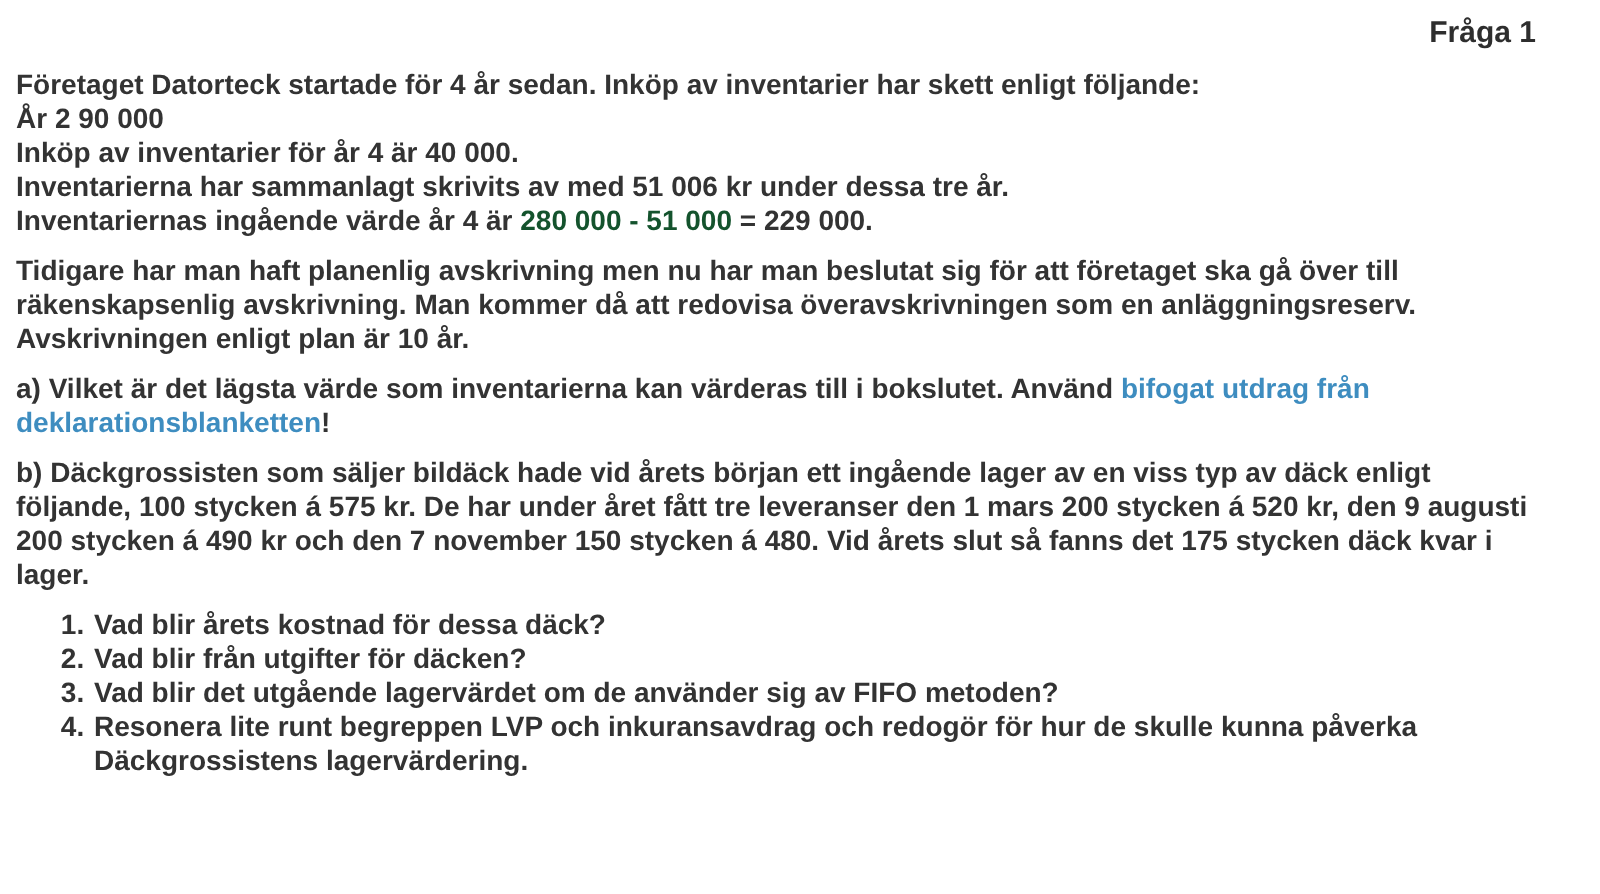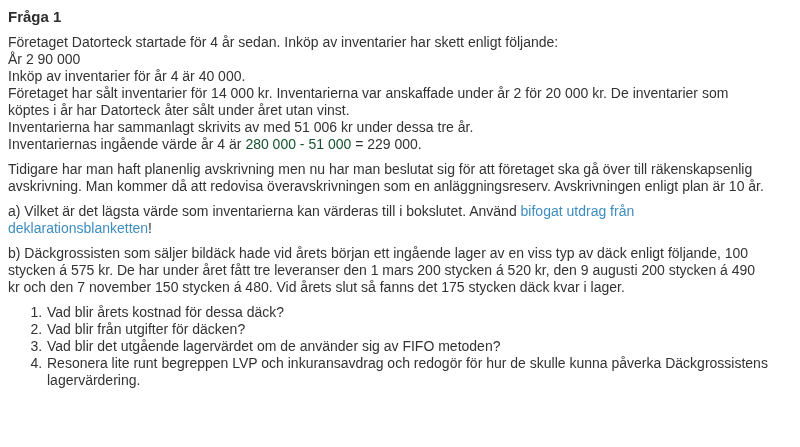--- a/index.html
+++ b/index.html
@@ -17,56 +17,58 @@
     line-height: 17px;
     color: #333333;
     background: #ffffff;
   }
   .doc-title {
     font-size: 15px;
     line-height: 17px;
     font-weight: bold;
     margin: 0 0 9px 0;
     color: #2e2e2e;
+    text-align: right;
   }
   .para {
     margin: 4px 0 8px 0;
+    font-weight: bold;
   }
   .line {
     display: block;
   }
   .calc {
     color: #14532d;
   }
   .link {
     color: #3e8dc0;
     text-decoration: none;
     cursor: pointer;
   }
   ol.sub-questions {
     margin: 3px 0 0 0;
     padding: 0 0 0 38px;
+    font-weight: bold;
   }
   ol.sub-questions li {
     margin: 0;
     padding-left: 1px;
   }
 </style>
 </head>
 <body>
 
 <div class="document">
 
   <h3 class="doc-title">Fråga 1</h3>
 
   <div class="para">
     <span class="line">Företaget Datorteck startade för 4 år sedan. Inköp av inventarier har skett enligt följande:</span>
     <span class="line">År 2 90 000</span>
     <span class="line">Inköp av inventarier för år 4 är 40 000.</span>
-    <span class="line">Företaget har sålt inventarier för 14 000 kr. Inventarierna var anskaffade under år 2 för 20 000 kr. De inventarier som köptes i år har Datorteck åter sålt under året utan vinst.</span>
     <span class="line">Inventarierna har sammanlagt skrivits av med 51 006 kr under dessa tre år.</span>
     <span class="line">
       <span>Inventariernas ingående värde år 4 är </span><span class="calc">280 000 - 51 000</span><span> = 229 000.</span>
     </span>
   </div>
 
   <div class="para">Tidigare har man haft planenlig avskrivning men nu har man beslutat sig för att företaget ska gå över till räkenskapsenlig avskrivning. Man kommer då att redovisa överavskrivningen som en anläggningsreserv. Avskrivningen enligt plan är 10 år.</div>
 
   <div class="para">
     <span>a) Vilket är det lägsta värde som inventarierna kan värderas till i bokslutet. Använd </span><a class="link">bifogat utdrag från deklarationsblanketten</a><span>!</span>

